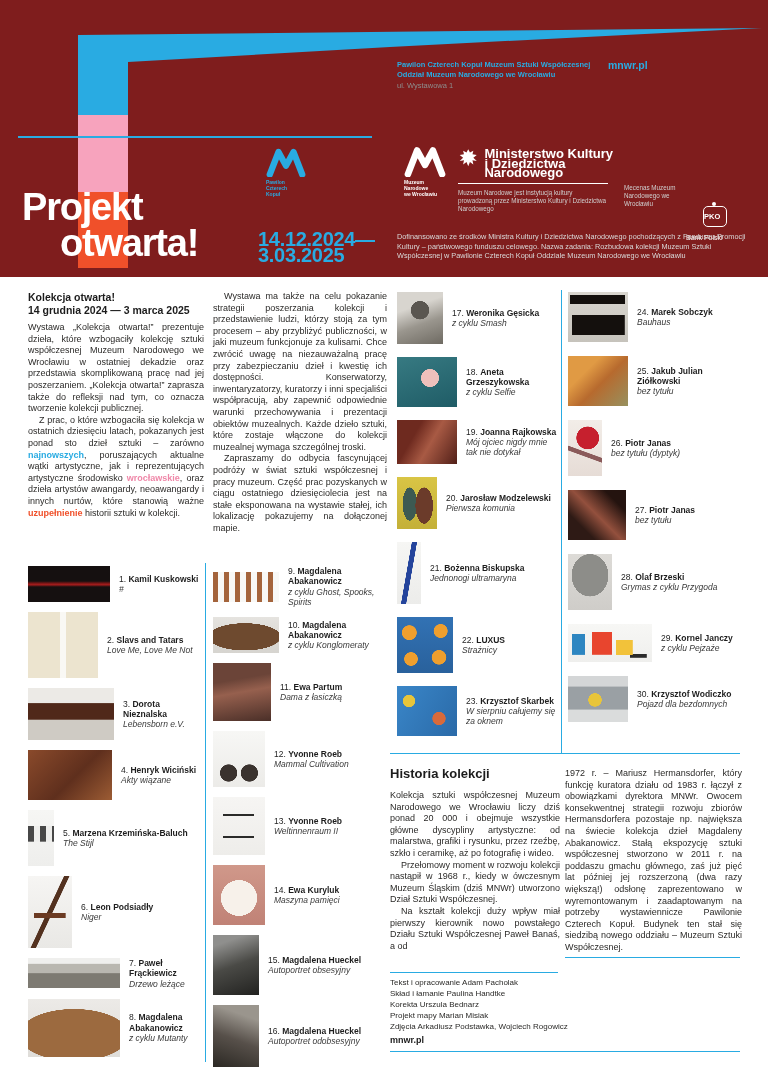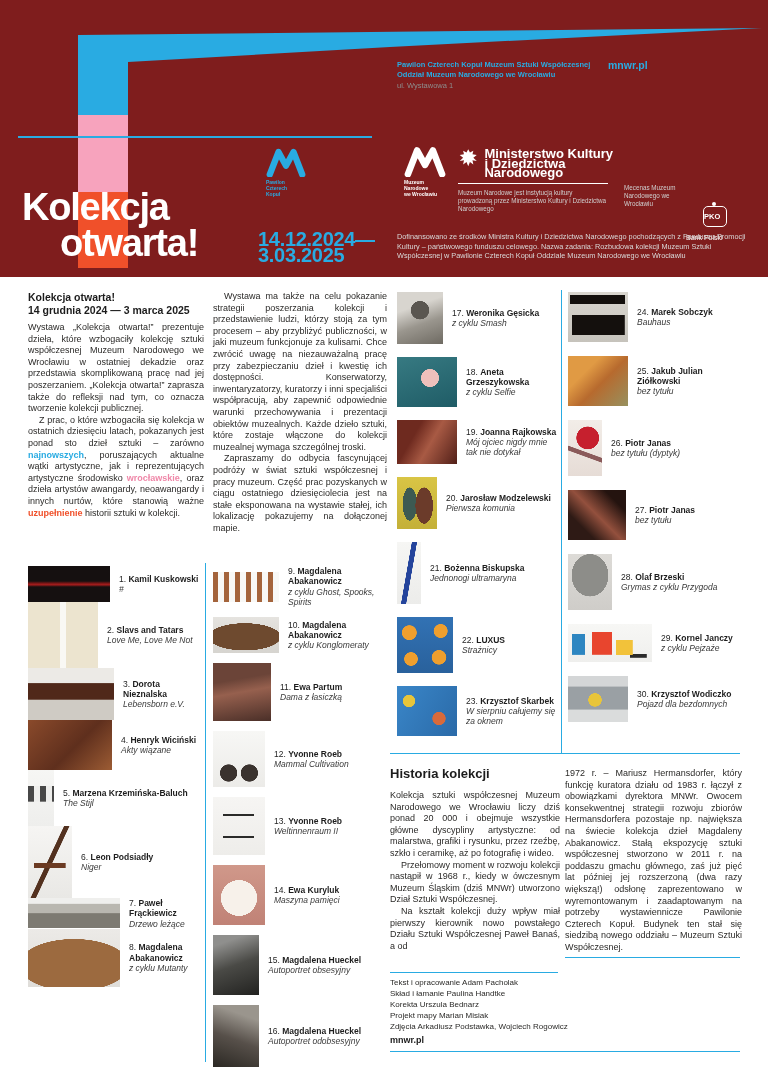--- a/index.html
+++ b/index.html
@@ -42,21 +42,21 @@
   .ind{text-indent:11px;}
   .intro-head{position:absolute;left:28px;top:291px;width:176px;font-size:10.5px;line-height:13px;font-weight:700;color:#1c1c1c;}
   .intro-col1{position:absolute;left:28px;top:322px;width:176px;}
   .intro-col2{position:absolute;left:213px;top:291px;width:174px;}
   .hl{font-weight:700;}
   .hl-blue{color:#29abe2;}
   .hl-pink{color:#ef87a8;}
   .hl-orange{color:#f0502a;}
   
   .art-col{position:absolute;display:flex;flex-direction:column;}
-  .col-a{left:28px;top:566px;width:176px;}
+  .col-a{left:28px;top:566px;width:176px;gap:10px;}
   .col-b{left:213px;top:566px;width:174px;gap:10px;}
   .col-c{left:397px;top:292px;width:160px;gap:13px;}
   .col-d{left:568px;top:292px;width:172px;gap:14px;}
   .art-item{display:flex;align-items:center;gap:9px;}
   .thumb{flex:0 0 auto;}
   .cap{font-size:8.5px;line-height:10.3px;color:#1e1e1e;}
   .cap-num{font-weight:400;}
   .cap-artist{font-weight:700;}
   .cap-title{font-style:italic;color:#3a3a3a;}
   
@@ -125,21 +125,21 @@
       <div class="min-note">Muzeum Narodowe jest instytucją kultury prowadzoną przez Ministerstwo Kultury i Dziedzictwa Narodowego</div>
     </div>
 
     <div class="mecenas">Mecenas Muzeum Narodowego we Wrocławiu</div>
 
     <div class="pko">
       <div class="pko-box">PKO</div>
       <div class="pko-label">Bank Polski</div>
     </div>
 
-    <div class="title title1">Kolekcja</div>
+    <div class="title title1">Projekt</div>
     <div class="title title2">otwarta!</div>
     <div class="dates">14.12.2024—
 3.03.2025</div>
     <div class="funding">Dofinansowano ze środków Ministra Kultury i Dziedzictwa Narodowego pochodzących z Funduszu Promocji Kultury – państwowego funduszu celowego. Nazwa zadania: Rozbudowa kolekcji Muzeum Sztuki Współczesnej w Pawilonie Czterech Kopuł Oddziale Muzeum Narodowego we Wrocławiu</div>
   </div>
 
   <div class="intro-head">
     <div>Kolekcja otwarta!</div>
     <div>14 grudnia 2024 — 3 marca 2025</div>
   </div>

